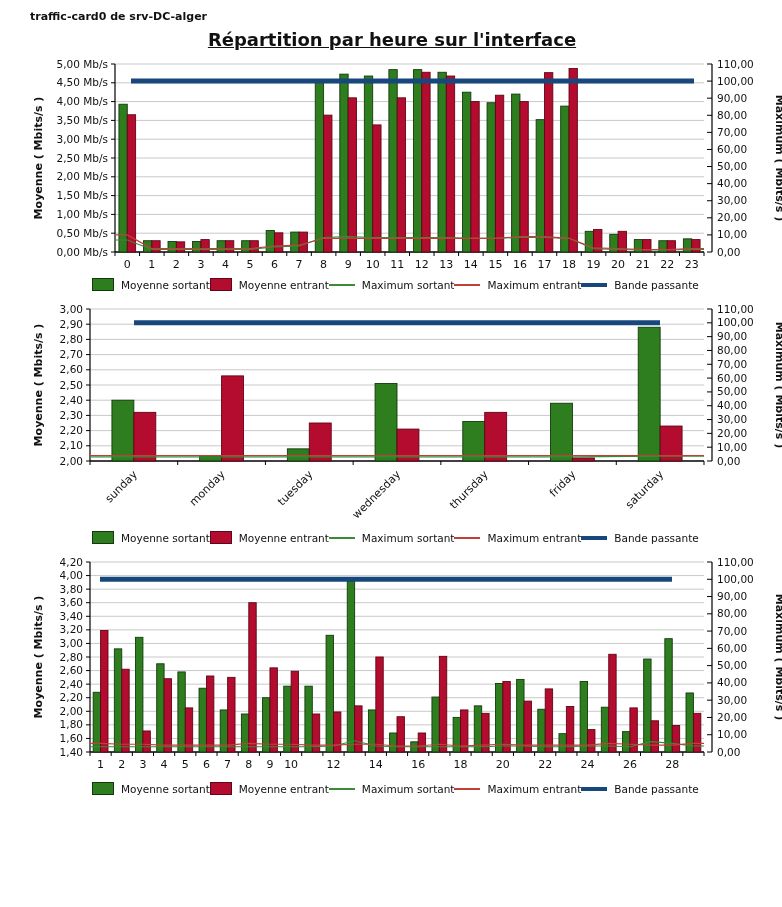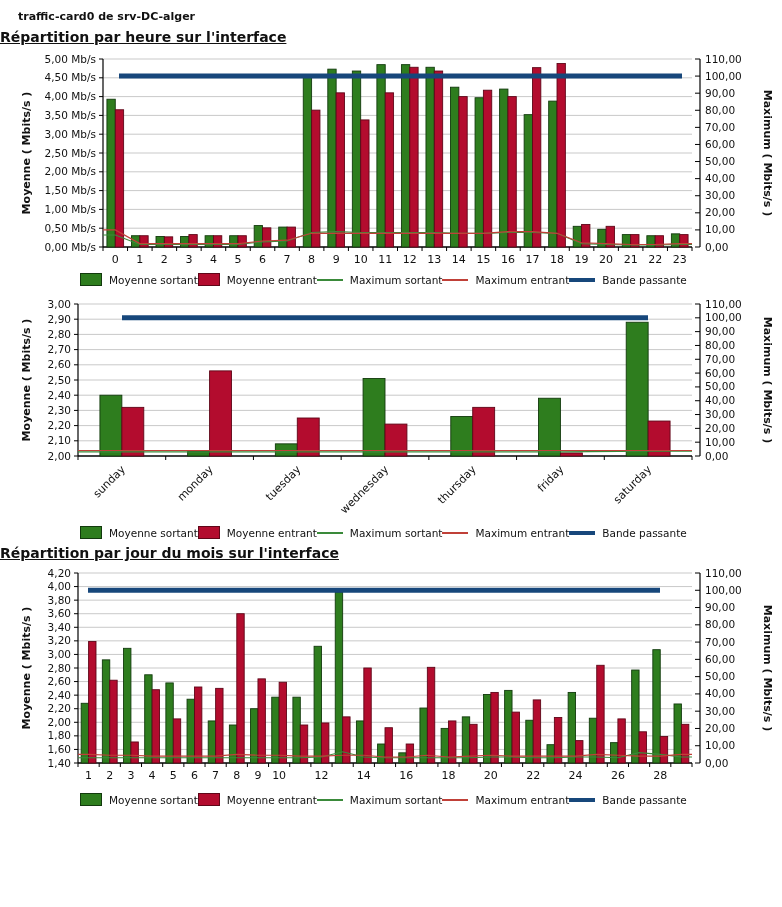--- a/index.html
+++ b/index.html
@@ -1,19 +1,19 @@
 <!DOCTYPE html>
 <html><head>
 <meta charset="utf-8">
 <style>
   html,body{margin:0;padding:0;background:#ffffff;}
   body{width:782px;height:907px;font-family:"DejaVu Sans",sans-serif;color:#111;overflow:hidden;}
-  .page{padding:8px 0 0 0;}
+  .page{padding:8px 0 0 12px;}
   .hdr{font-size:11px;font-weight:bold;margin:2px 0 2px 18px;}
-  .ctitle{width:760px;font-size:14px;font-weight:bold;text-decoration:underline;margin:6px 0 0 0;}
+  .ctitle{width:760px;text-align:center;font-size:18px;font-weight:bold;text-decoration:underline;margin:6px 0 0 0;}
   .legend{display:flex;justify-content:flex-start;width:608px;margin:2px 0 6px 80px;align-items:center;}
   .li{display:flex;align-items:center;gap:7px;}
   .lt{font-size:10.5px;white-space:nowrap;}
   .sw{display:inline-block;}
   .sw.box{width:20px;height:11px;border:1px solid #123a0d;}
   .sw.box.red{border-color:#5f0618;}
   .sw.line{width:26px;height:2px;}
   .sw.thick{width:26px;height:4px;}
   svg{display:block;}
 </style>
@@ -322,21 +322,20 @@
     <span class="li">
         <span class="sw line redline" style="background: rgb(192, 64, 56);"></span>
         <span class="lt">Maximum entrant</span>
       </span>
     <span class="li">
         <span class="sw thick blueline" style="background: rgb(23, 71, 123);"></span>
         <span class="lt">Bande passante</span>
       </span>
   </div>
 
-  <div class="ctitle">Répartition par jour du mois sur l'interface</div>
   <svg role="img" width="782" height="230" viewBox="0 0 782 230">
       <line x1="74" y1="202" x2="78" y2="202" stroke="#000000" stroke-width="1"></line>
       <text x="71" y="205.5" text-anchor="end" font-size="10.5" font-family="DejaVu Sans, sans-serif" fill="#111">1,40</text>
       <line x1="78" y1="188.42857142857144" x2="692" y2="188.42857142857144" stroke="#c9c9c9" stroke-width="1"></line>
       <line x1="74" y1="188.42857142857144" x2="78" y2="188.42857142857144" stroke="#000000" stroke-width="1"></line>
       <text x="71" y="191.92857142857144" text-anchor="end" font-size="10.5" font-family="DejaVu Sans, sans-serif" fill="#111">1,60</text>
       <line x1="78" y1="174.85714285714286" x2="692" y2="174.85714285714286" stroke="#c9c9c9" stroke-width="1"></line>
       <line x1="74" y1="174.85714285714286" x2="78" y2="174.85714285714286" stroke="#000000" stroke-width="1"></line>
       <text x="71" y="178.35714285714286" text-anchor="end" font-size="10.5" font-family="DejaVu Sans, sans-serif" fill="#111">1,80</text>
       <line x1="78" y1="161.28571428571428" x2="692" y2="161.28571428571428" stroke="#c9c9c9" stroke-width="1"></line>

